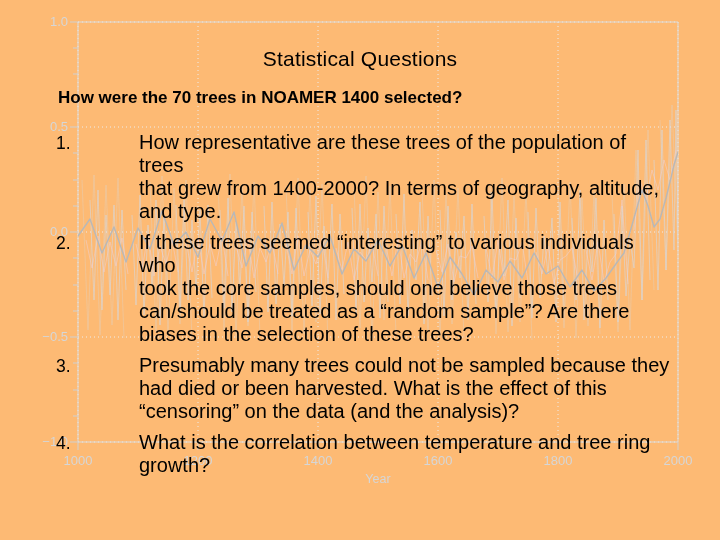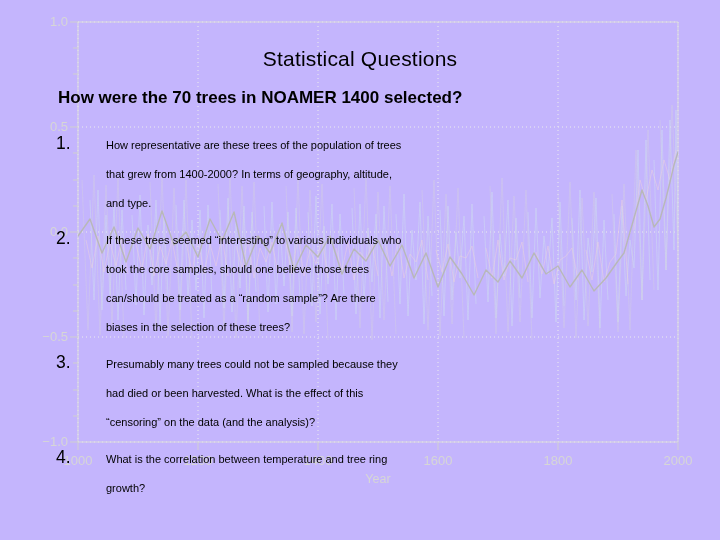--- a/index.html
+++ b/index.html
@@ -4,21 +4,21 @@
 <style>
   html, body {
     margin: 0;
     padding: 0;
     background: #ffffff;
   }
   #slide {
     position: relative;
     width: 720px;
     height: 540px;
-    background: #c4b5fd;
+    background: #fdba74;
     overflow: hidden;
     font-family: "Liberation Sans", sans-serif;
   }
 
   
   #bg-chart {
     position: absolute;
     left: 0;
     top: 0;
     width: 720px;
@@ -79,24 +79,25 @@
     flex: 0 0 54px;
     text-align: left;
     padding-left: 4px;
     font-size: 17.5px;
     color: #000000;
     line-height: 24.5px;
     box-sizing: border-box;
   }
   .qtext {
     flex: 1 1 auto;
-    font-size: 11px;
-    color: #000000;
-    line-height: 29px;
+    font-size: 20px;
+    color: #000000;
+    line-height: 23px;
     white-space: pre-line;
+    margin-left: 33px;
   }
 </style>
 </head>
 <body>
 
 <div id="slide">
 
   <div id="bg-chart">
     <svg width="720" height="540" viewBox="0 0 720 540">
       <defs>

